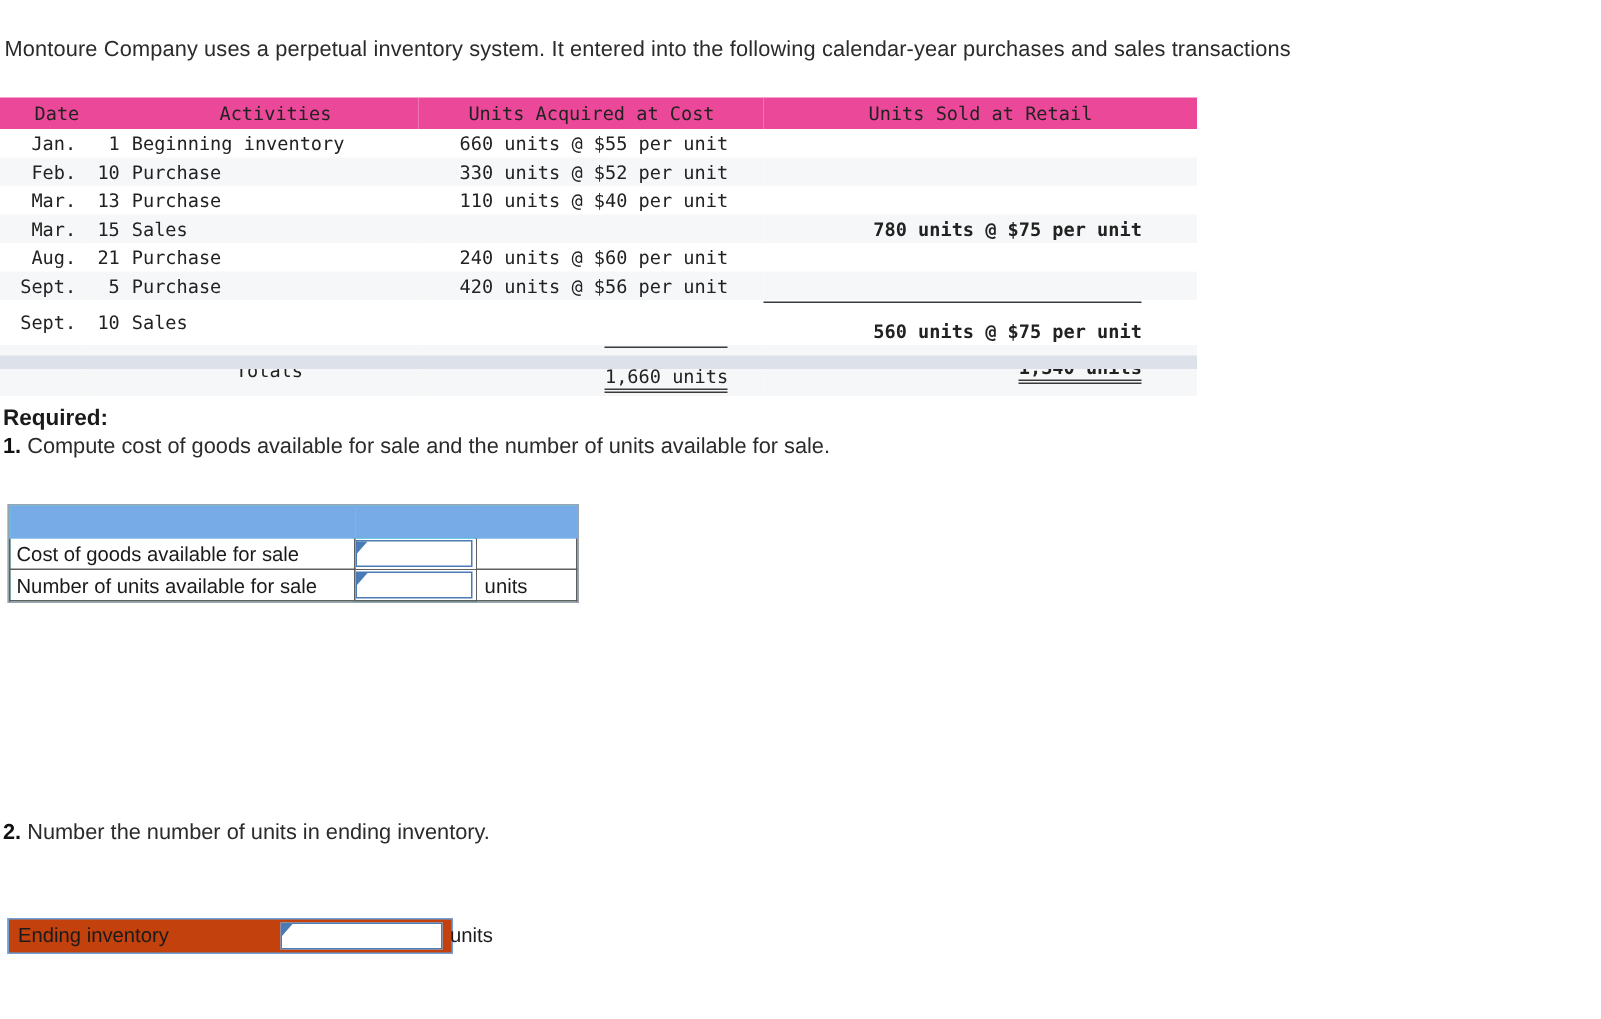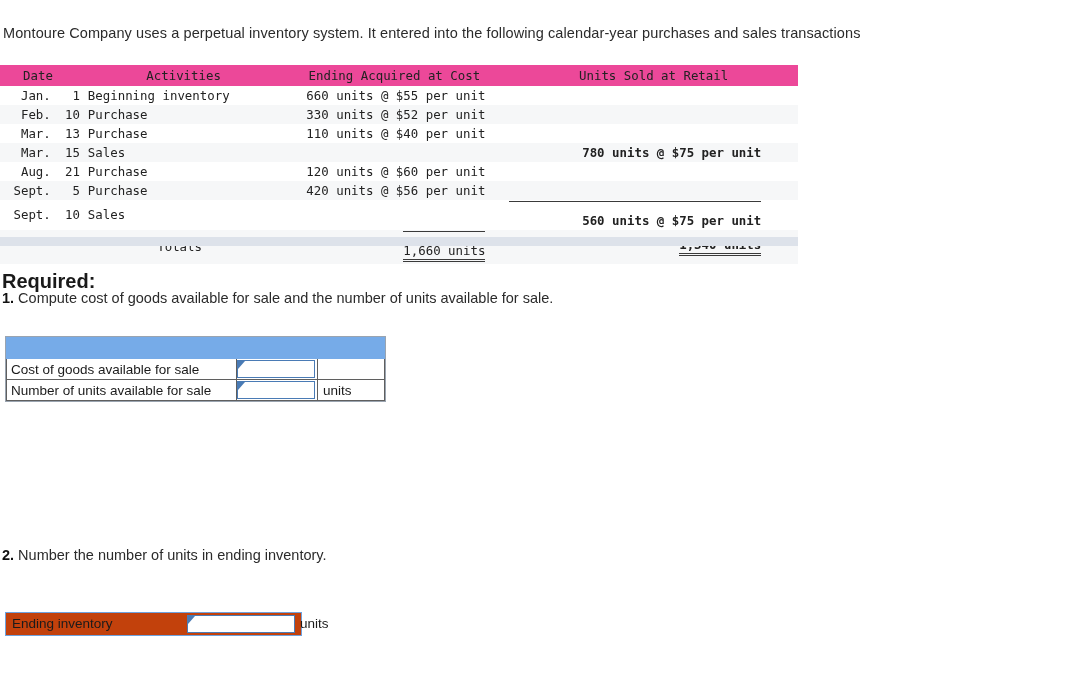--- a/index.html
+++ b/index.html
@@ -85,21 +85,21 @@
     width: 798px;
     height: 9px;
     background: #dde2ea;
   }
 
   
   .required-head {
     position: absolute;
     left: 2px;
     top: 270px;
-    font-size: 20px;
+    font-size: 15px;
     font-weight: bold;
     color: #1a1a1a;
   }
   .req-1 {
     position: absolute;
     left: 2px;
     top: 290px;
     font-size: 14.5px;
     color: #2b2b2b;
     white-space: nowrap;
@@ -202,21 +202,21 @@
 <body>
 
 <div class="intro">Montoure Company uses a perpetual inventory system. It entered into the following calendar-year purchases and sales transactions</div>
 
 <div class="txn-wrap">
   <table class="txn">
     <thead>
       <tr>
         <th class="col-mon" colspan="2">Date</th>
         <th class="col-act">Activities</th>
-        <th class="col-acq">Ending Acquired at Cost</th>
+        <th class="col-acq">Units Acquired at Cost</th>
         <th class="col-sold">Units Sold at Retail</th>
       </tr>
     </thead>
     <tbody>
       <tr class="plain">
         <td class="col-mon">Jan.</td>
         <td class="col-day">1</td>
         <td class="col-act">Beginning inventory</td>
         <td class="col-acq"><span class="acq-inner">660 units @ $55 per unit</span></td>
         <td class="col-sold"><span class="sold-inner"></span></td>
@@ -239,21 +239,21 @@
         <td class="col-mon">Mar.</td>
         <td class="col-day">15</td>
         <td class="col-act">Sales</td>
         <td class="col-acq"><span class="acq-inner"></span></td>
         <td class="col-sold"><span class="sold-inner">780 units @ $75 per unit</span></td>
       </tr>
       <tr class="plain">
         <td class="col-mon">Aug.</td>
         <td class="col-day">21</td>
         <td class="col-act">Purchase</td>
-        <td class="col-acq"><span class="acq-inner">120 units @ $60 per unit</span></td>
+        <td class="col-acq"><span class="acq-inner">240 units @ $60 per unit</span></td>
         <td class="col-sold"><span class="sold-inner"></span></td>
       </tr>
       <tr class="stripe">
         <td class="col-mon">Sept.</td>
         <td class="col-day">5</td>
         <td class="col-act">Purchase</td>
         <td class="col-acq"><span class="acq-inner">420 units @ $56 per unit</span></td>
         <td class="col-sold"><span class="sold-inner"></span></td>
       </tr>
       <tr class="plain">

